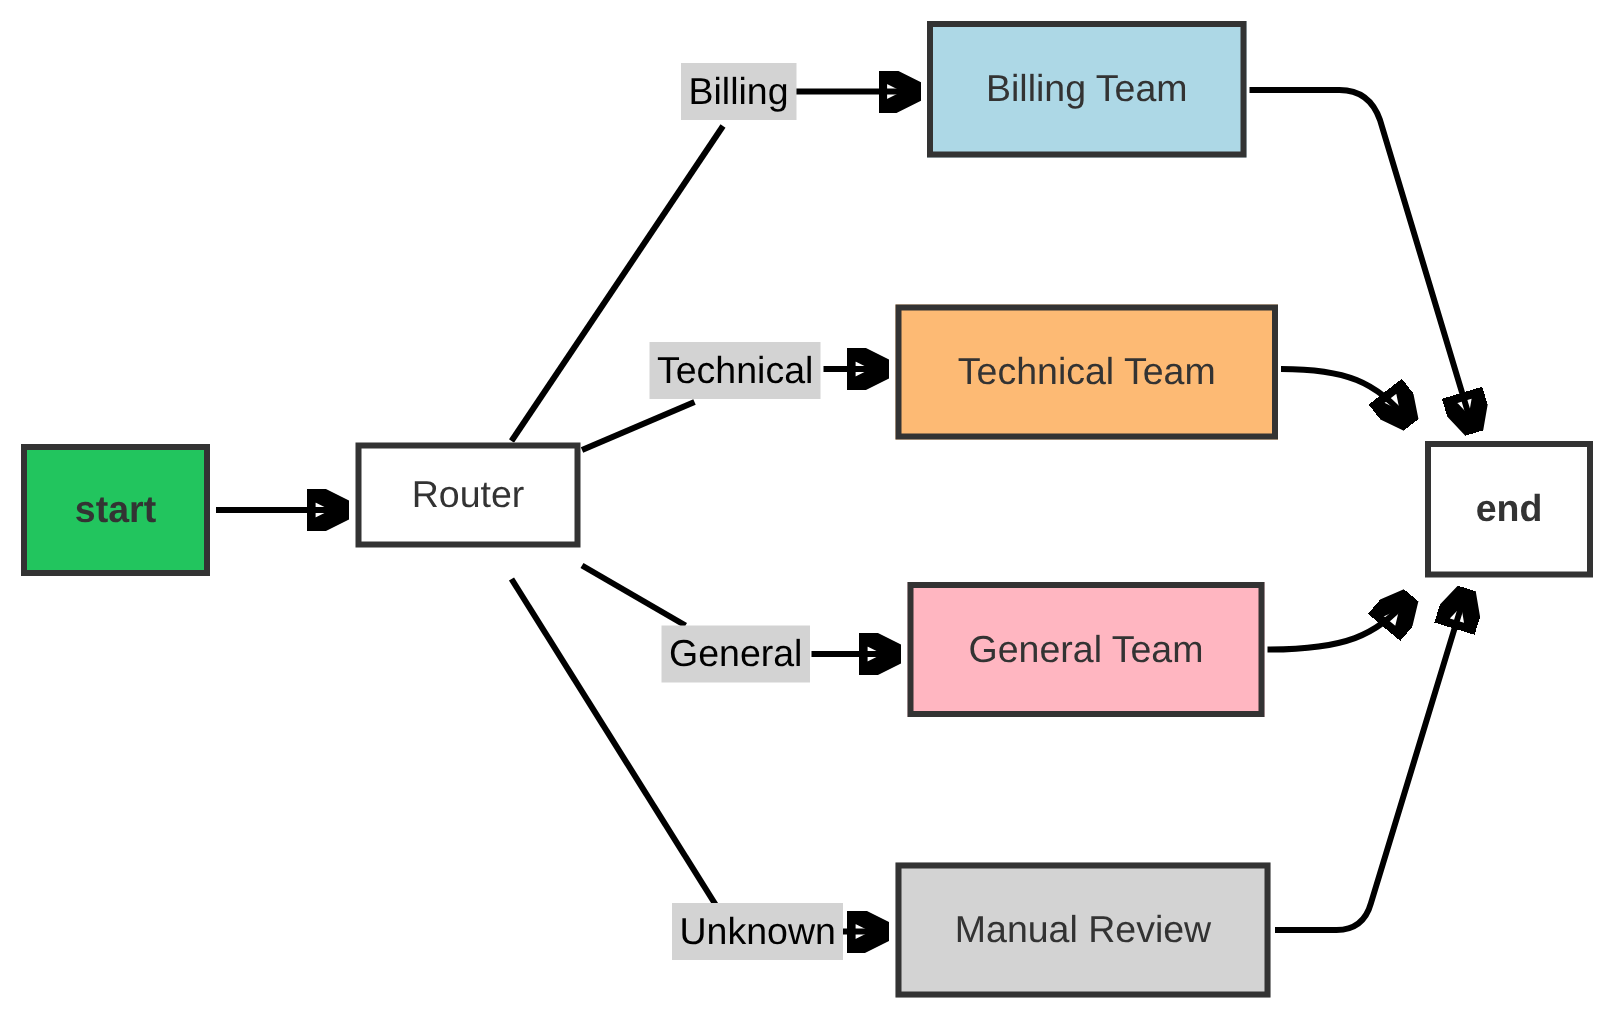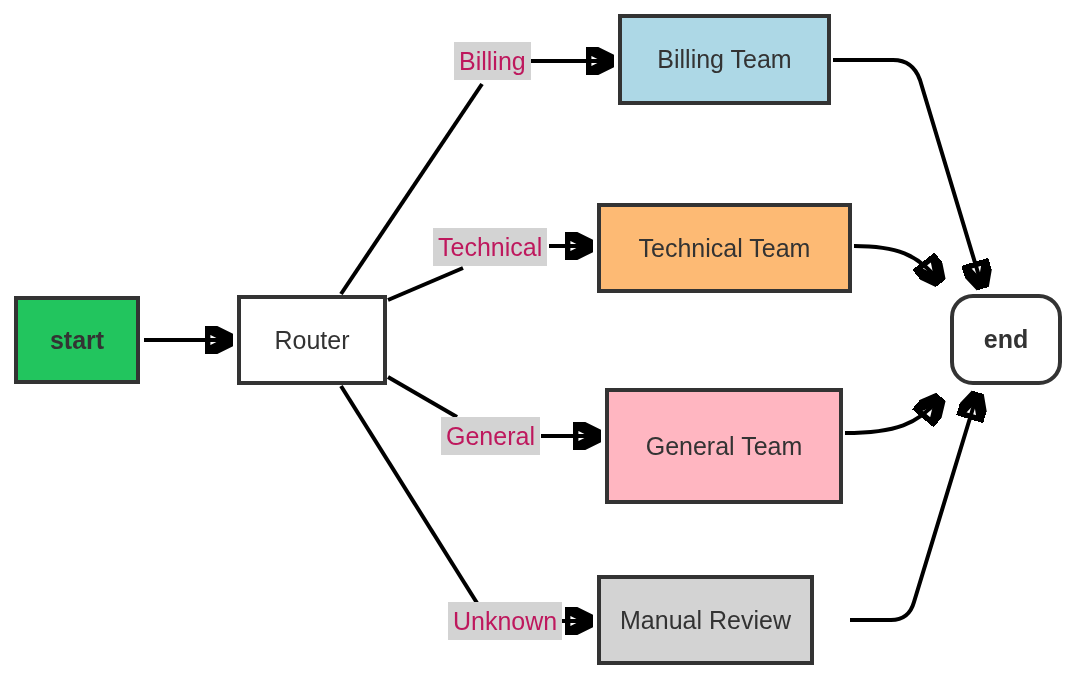--- a/index.html
+++ b/index.html
@@ -9,29 +9,29 @@
   }
   .edges{position:absolute;left:0;top:0;width:1080px;height:684px;}
   .edges path{stroke:#000000;stroke-width:4;fill:none;stroke-linejoin:round;}
   .node{
     position:absolute;box-sizing:border-box;border:4px solid #333333;background:#ffffff;
     display:flex;align-items:center;justify-content:center;
     color:#333333;font-size:25px;text-align:center;
   }
   .node.bold{font-weight:bold;}
   .edge-label{
-    position:absolute;box-sizing:border-box;background:#d3d3d3;color:#be185d;
+    position:absolute;box-sizing:border-box;background:#d3d3d3;color:#000000;
     font-size:25px;line-height:38px;padding:0 5px;text-align:center;white-space:nowrap;
   }
   #n-start{left:14px;top:296px;width:126px;height:88px;}
-  #n-router{left:237px;top:295px;width:150px;height:90px;}
+  #n-router{left:237px;top:295px;width:150px;height:70px;}
   #n-billing-team{left:618px;top:14px;width:213px;height:91px;justify-content:center;}
   #n-technical-team{left:597px;top:203px;width:255px;height:90px;}
-  #n-general-team{left:605px;top:388px;width:238px;height:116px;}
-  #n-manual-review{left:597px;top:575px;width:217px;height:90px;}
+  #n-general-team{left:605px;top:388px;width:238px;height:90px;}
+  #n-manual-review{left:597px;top:575px;width:250px;height:90px;}
   #n-end{left:950px;top:294px;width:112px;height:91px;}
   #l-billing{left:454px;top:42px;}
   #l-technical{left:433px;top:228px;}
   #l-general{left:441px;top:417px;}
   #l-unknown{left:433px;top:602px;margin-left:15px;}
 </style>
 </head>
 <body>
 
 <div class="canvas">
@@ -74,21 +74,21 @@
   </div>
 
   <div class="node" id="n-general-team" style="background-color: rgb(255, 182, 193);">
     <span>General Team</span>
   </div>
 
   <div class="node" id="n-manual-review" style="background-color: rgb(211, 211, 211);">
     <span>Manual Review</span>
   </div>
 
-  <div class="node bold" id="n-end" style="background-color: rgb(255, 255, 255); border-radius: 23px;">
+  <div class="node bold" id="n-end" style="background-color: rgb(255, 255, 255);">
     <span>end</span>
   </div>
 
   <div class="edge-label" id="l-billing">Billing</div>
   <div class="edge-label" id="l-technical">Technical</div>
   <div class="edge-label" id="l-general">General</div>
   <div class="edge-label" id="l-unknown">Unknown</div>
 
 </div>
 

